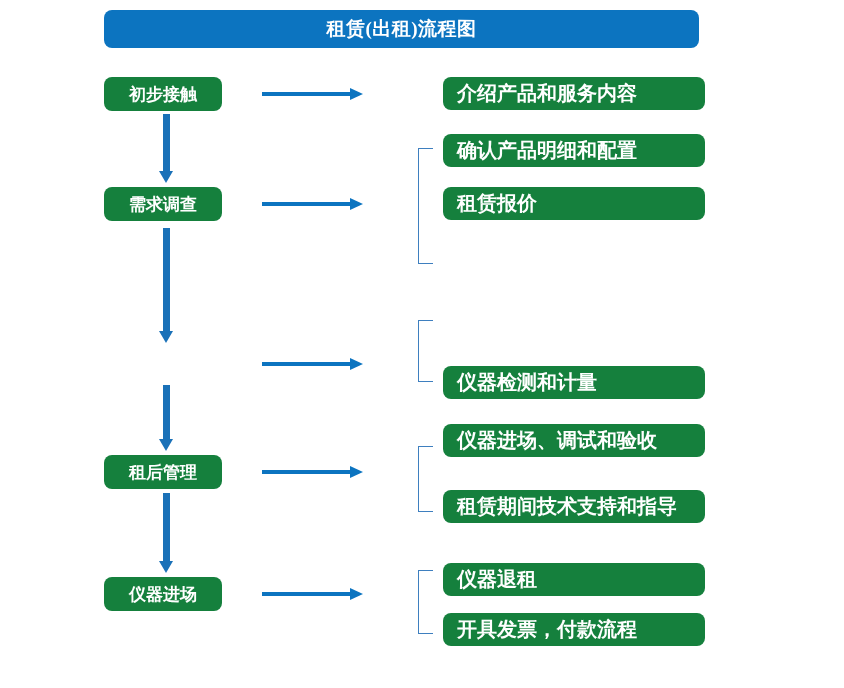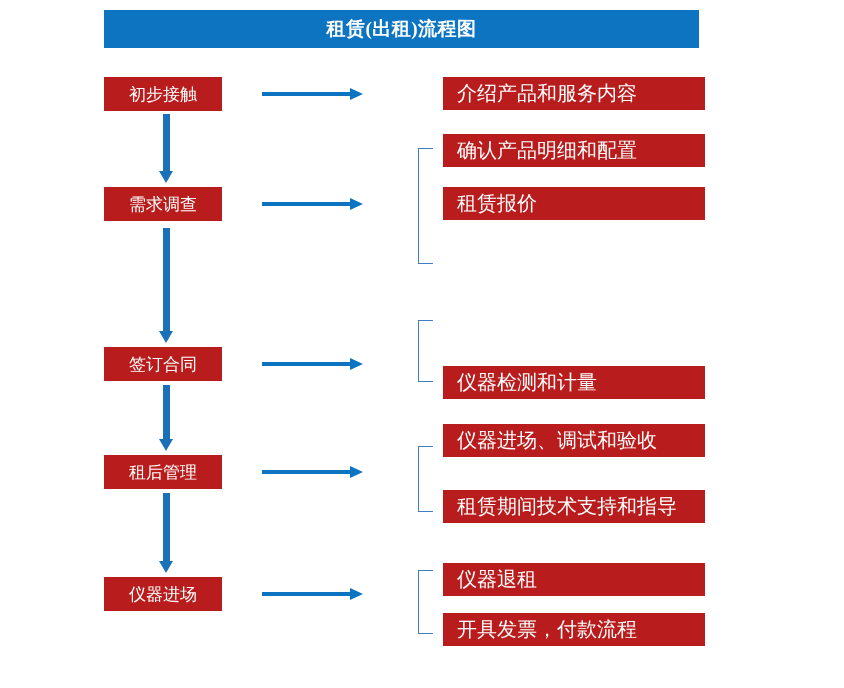--- a/index.html
+++ b/index.html
@@ -22,29 +22,31 @@
     width: 595px;
     height: 38px;
     background: #0C74C0;
     color: #ffffff;
     font-size: 19px;
     font-weight: bold;
     display: flex;
     align-items: center;
     justify-content: center;
     letter-spacing: 0.5px;
+    border-radius: 8px;
   }
   .node {
     position: absolute;
-    background: #b91c1c;
+    background: #15803d;
     color: #ffffff;
-    font-weight: normal;
+    font-weight: bold;
     display: flex;
     align-items: center;
     box-sizing: border-box;
+    border-radius: 8px;
   }
   .node.stage {
     left: 104px;
     width: 118px;
     height: 34px;
     font-size: 17px;
     justify-content: center;
   }
   .node.detail {
     left: 443px;
@@ -115,21 +117,20 @@
 </style>
 </head>
 <body>
 
 <div id="canvas">
 
   <div class="title-bar">租赁(出租)流程图</div>
 
   <div class="node stage" style="top:77px;">初步接触</div>
   <div class="node stage" style="top:187px;">需求调查</div>
-  <div class="node stage" style="top:347px;">签订合同</div>
   <div class="node stage" style="top:455px;">租后管理</div>
   <div class="node stage" style="top:577px;">仪器进场</div>
 
   <div class="v-arrow" style="top:114px; height:69px;">
     <div class="shaft" style="height:57px;"></div>
     <div class="head"></div>
   </div>
   <div class="v-arrow" style="top:228px; height:115px;">
     <div class="shaft" style="height:103px;"></div>
     <div class="head"></div>

